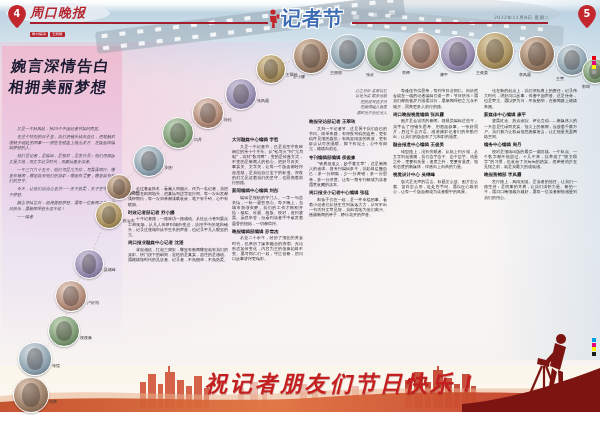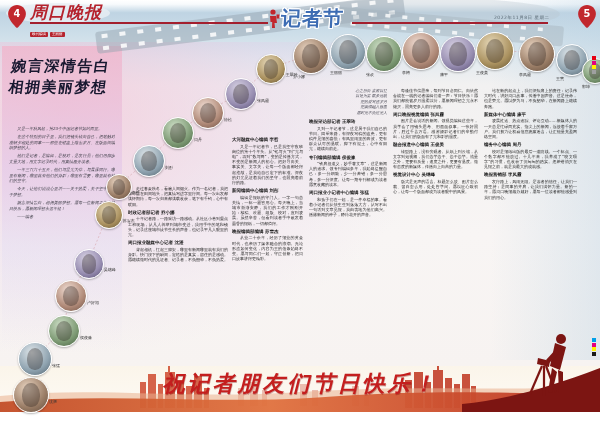--- a/index.html
+++ b/index.html
@@ -12,21 +12,21 @@
     background:radial-gradient(ellipse at 14% 22%,rgba(243,188,210,.6),rgba(228,203,232,.3) 42%,rgba(255,255,255,0) 72%);}
   .left-grad{position:absolute;left:2px;top:46px;width:120px;height:320px;z-index:1;
     background:linear-gradient(180deg,rgba(240,182,204,.8),rgba(226,198,233,.6) 38%,rgba(226,220,242,.4) 62%,rgba(255,255,255,0) 95%);}
   .deco{position:absolute;left:0;top:0;z-index:1;}
   
   .pin{position:absolute;z-index:6;width:18px;height:24px;}
   .pin-left{left:8px;top:5px;} .pin-right{left:578px;top:5px;}
   .pin text{font-weight:bold;}
   .masthead{position:absolute;left:30px;top:6px;z-index:6;}
   .mast-title{font-family:"DejaVu Serif","Liberation Serif",serif;font-style:italic;font-weight:bold;
-    font-size:17px;color:var(--accent_red,#b5232d);letter-spacing:1px;line-height:13px;}
+    font-size:13px;color:var(--accent_red,#b5232d);letter-spacing:1px;line-height:13px;}
   .chips{margin-top:1px;}
   .chip{display:inline-block;background:var(--accent_red,#b5232d);color:#fff;font-size:3.5px;
     line-height:4.5px;padding:0.5px 2px;margin-right:2px;border-radius:1px;}
   .rule{position:absolute;top:22px;height:2px;background:#a31f2e;z-index:5;}
   .rule1{left:30px;width:238px;} .rule2{left:352px;width:196px;}
   .festival{position:absolute;left:268px;top:5px;z-index:6;display:flex;align-items:center;gap:1px;}
   .festival-text{font-size:20px;font-weight:900;color:var(--festival_blue,#3d6cb3);letter-spacing:1px;
     transform:skewX(-3deg);
     text-shadow:1px 0 #fff,-1px 0 #fff,0 1px #fff,0 -1px #fff,1px 1px #fff,-1px -1px #fff,1px -1px #fff,-1px 1px #fff;}
   .dateline{position:absolute;left:494px;top:15px;z-index:6;font-size:4.5px;color:#5a6a76;letter-spacing:0.5px;}
@@ -59,21 +59,21 @@
   .h2{background:radial-gradient(circle at 40% 30%,#cfe0c8,#7d9a74 60%,#47603f);}
   .h3{background:radial-gradient(circle at 40% 30%,#f0dcd2,#b08a78 60%,#6d4f42);}
   .h4{background:radial-gradient(circle at 40% 30%,#d8d2e4,#968cb0 60%,#554b70);}
   .h5{background:radial-gradient(circle at 40% 30%,#e6d8b8,#ab9260 60%,#63522f);}
   .pl{position:absolute;font-size:4px;color:#333;white-space:nowrap;z-index:8;}
   .lab-r{left:103%;top:62%;}
   .lab-b{left:-1px;bottom:-6px;}
   
   .banner{position:absolute;left:0;top:366px;width:600px;height:46px;z-index:5;
     background:linear-gradient(180deg,#fbf5ea,#fdfaf5);}
-  .banner-text{position:absolute;left:120px;top:3px;width:360px;text-align:center;z-index:3;
+  .banner-text{position:absolute;left:120px;top:3px;width:360px;text-align:right;z-index:3;
     font-family:"DejaVu Serif","Liberation Serif",serif;font-style:italic;font-weight:bold;
     font-size:22px;letter-spacing:3px;color:var(--banner_red,#c41e1e);
     text-shadow:0.5px 0.5px 0 rgba(120,10,10,.35);}
   .silhouette{position:absolute;left:462px;top:330px;z-index:6;}
   .bottom-margin{position:absolute;left:0;top:412px;width:600px;height:13px;background:#fff;z-index:6;}
   
   .marks{position:absolute;z-index:7;width:5px;}
   .marks span{display:block;width:4px;height:4px;margin-bottom:0.5px;}
   .marks-top{left:592px;top:56px;} .marks-bot{left:592px;top:338px;}
   .mk-r{background:#e60012;} .mk-m{background:#e4007f;} .mk-y{background:#fff100;}

